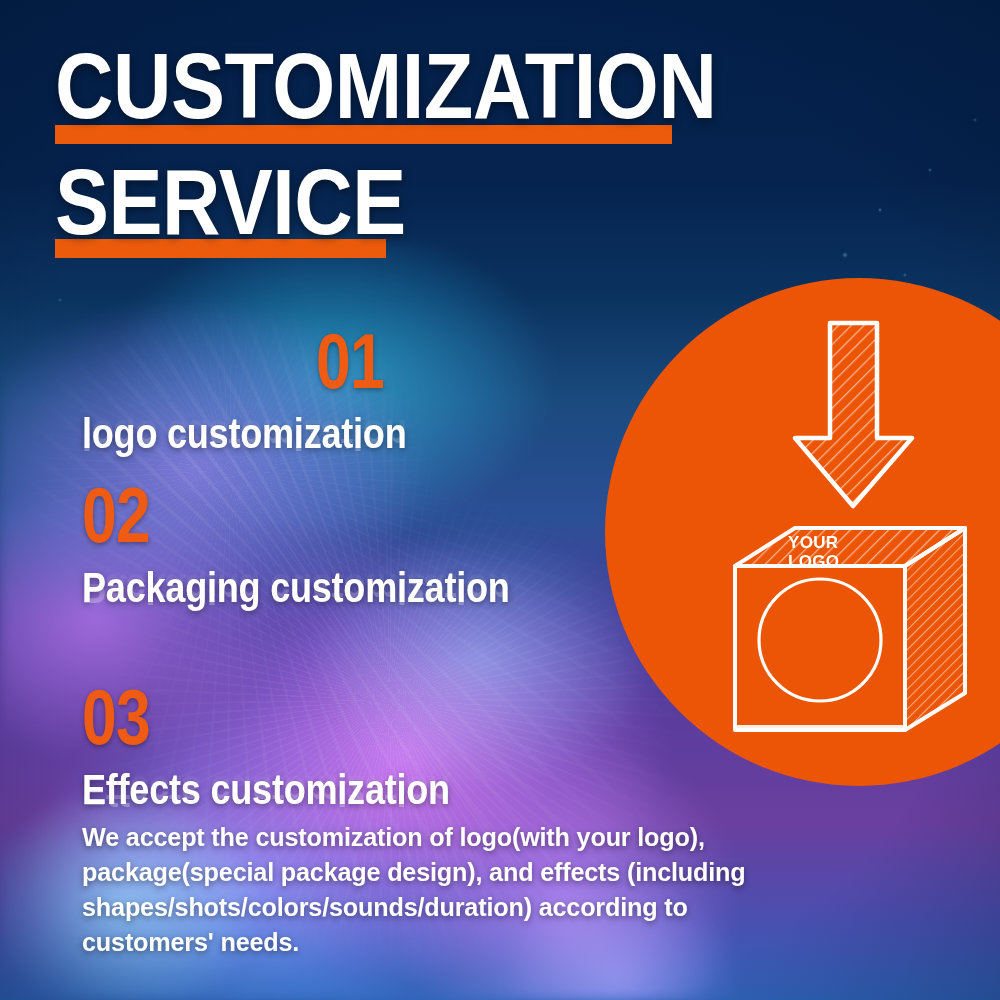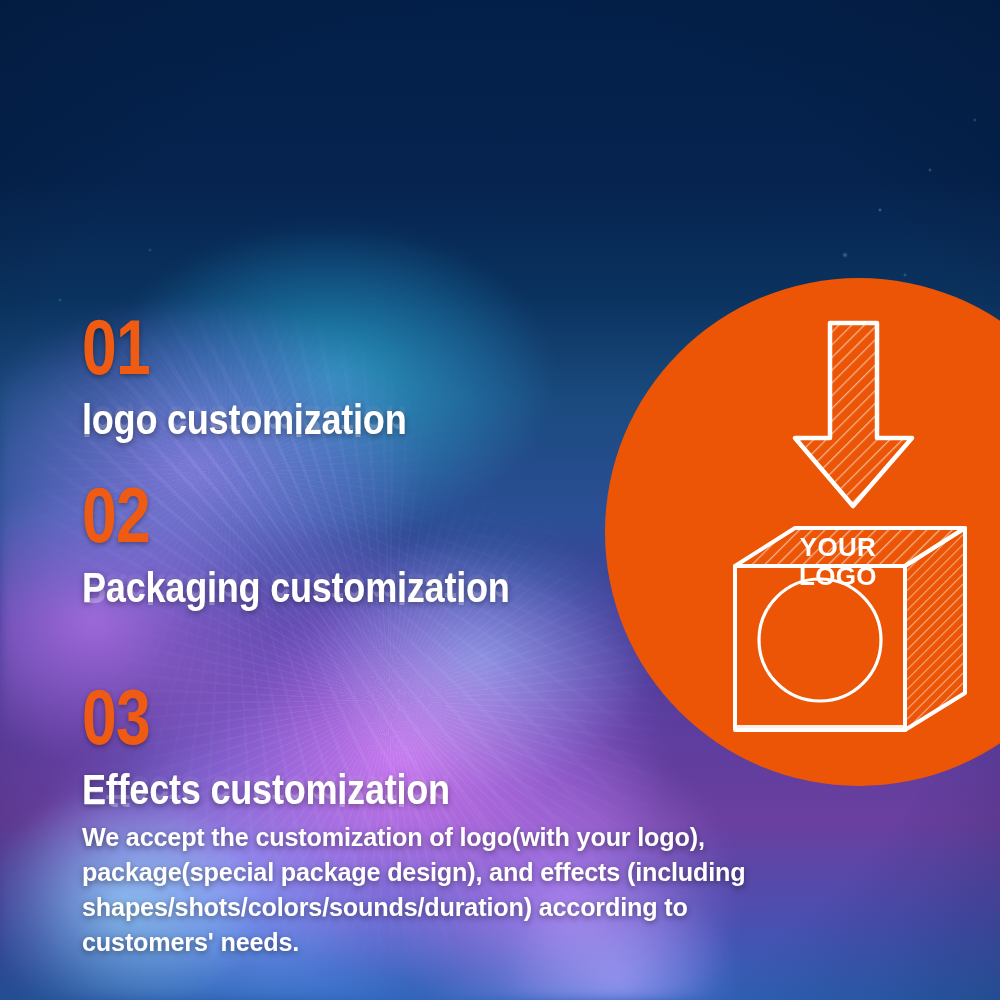--- a/index.html
+++ b/index.html
@@ -140,21 +140,21 @@
     line-height: 1.0;
     letter-spacing: -0.3px;
     white-space: nowrap;
     transform: scaleX(0.86) scaleY(-1);
     transform-origin: left top;
     opacity: 0.34;
     -webkit-mask-image: linear-gradient(to top, rgba(0,0,0,0) 5%, rgba(0,0,0,0.85) 88%);
     mask-image: linear-gradient(to top, rgba(0,0,0,0) 5%, rgba(0,0,0,0.85) 88%);
     pointer-events: none;
   }
-  .feature-1 { top: 316px; }
+  .feature-1 { top: 330px; text-align: right; }
   .feature-2 { top: 484px; }
   .feature-3 { top: 686px; }
 
   
   .body-copy {
     position: absolute;
     left: 82px;
     top: 820px;
     width: 760px;
     color: #ffffff;
@@ -183,41 +183,46 @@
     top: 278px;
     width: 508px;
     height: 508px;
     overflow: visible;
   }
   .logo-text {
     position: absolute;
     left: 788px;
     top: 533px;
     width: 100px;
-    text-align: center;
-    color: #ffffff;
-    font-weight: 700;
-    font-size: 26px;
+    color: #ffffff;
+    font-weight: 700;
+    font-size: 17px;
     line-height: 1.12;
     letter-spacing: 0.3px;
   }
 </style>
 </head>
 <body>
 
 <div id="banner">
 
   <div class="bg-layer bg-base"></div>
   <div class="bg-layer bg-blob bg-blob-a"></div>
   <div class="bg-layer bg-blob bg-blob-b"></div>
   <div class="bg-layer bg-blob bg-blob-c"></div>
   <div class="bg-layer bg-streaks"></div>
   <div class="bg-layer bg-sparkles"></div>
   <div class="bg-layer bg-vignette"></div>
 
+  <div class="title-block">
+    <div class="title-line title-line-1">CUSTOMIZATION</div>
+    <div class="title-rule title-rule-1"></div>
+    <div class="title-line title-line-2">SERVICE</div>
+    <div class="title-rule title-rule-2"></div>
+  </div>
 
   <div class="feature feature-1">
     <div class="feature-num">01</div>
     <div class="feature-label-wrap">
       <div class="feature-label">logo customization</div>
       <div class="feature-reflect">logo customization</div>
     </div>
   </div>
 
   <div class="feature feature-2">

